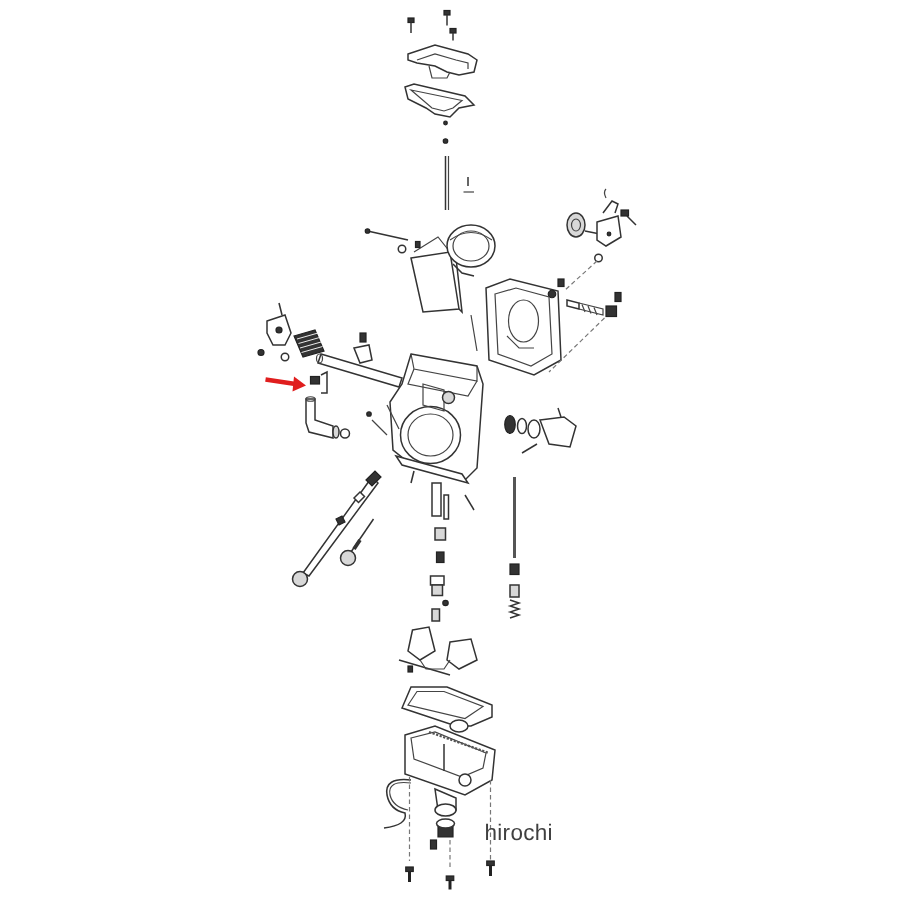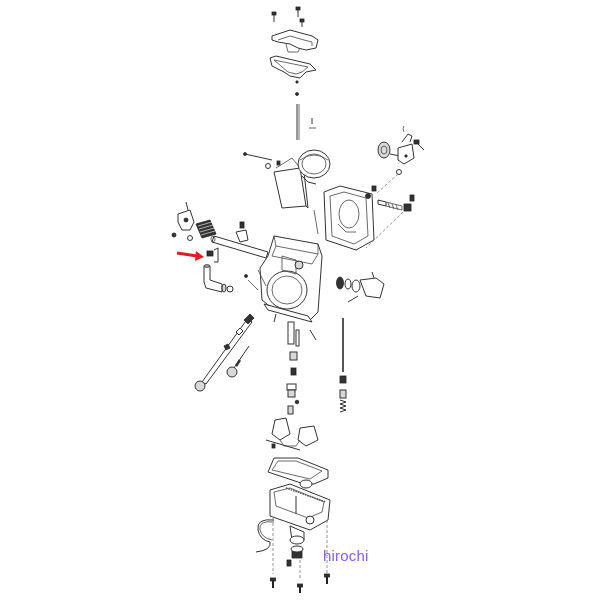--- a/index.html
+++ b/index.html
@@ -1,18 +1,18 @@
 <!DOCTYPE html>
 <html><head>
   <meta charset="utf-8">
   <style>
     html, body { margin: 0; padding: 0; background: #ffffff; }
     body { width: 600px; height: 600px; position: relative; overflow: hidden; font-family: "Liberation Sans", sans-serif; }
     #canvas { position: absolute; left: 0; top: 0; width: 600px; height: 600px; }
-    .watermark { position: absolute; left: 323px; top: 547px; font-family: "Liberation Sans", sans-serif; font-size: 15px; color: #8b5cf6; letter-spacing: 0.2px; }
+    .watermark { position: absolute; left: 323px; top: 547px; font-family: "Liberation Sans", sans-serif; font-size: 15px; color: #404040; letter-spacing: 0.2px; }
     svg .ln { fill: none; stroke: #333; stroke-width: 1; }
     svg .ln2 { fill: none; stroke: #444; stroke-width: 0.8; }
     svg .fillw { fill: #fff; stroke: #333; stroke-width: 1; }
     svg .fillg { fill: #d8d8d8; stroke: #333; stroke-width: 1; }
     svg .fillk { fill: #333; stroke: #222; stroke-width: 0.8; }
     svg .dash { fill: none; stroke: #777; stroke-width: 0.8; stroke-dasharray: 3 2; }
   </style>
 </head>
 <body>
 

